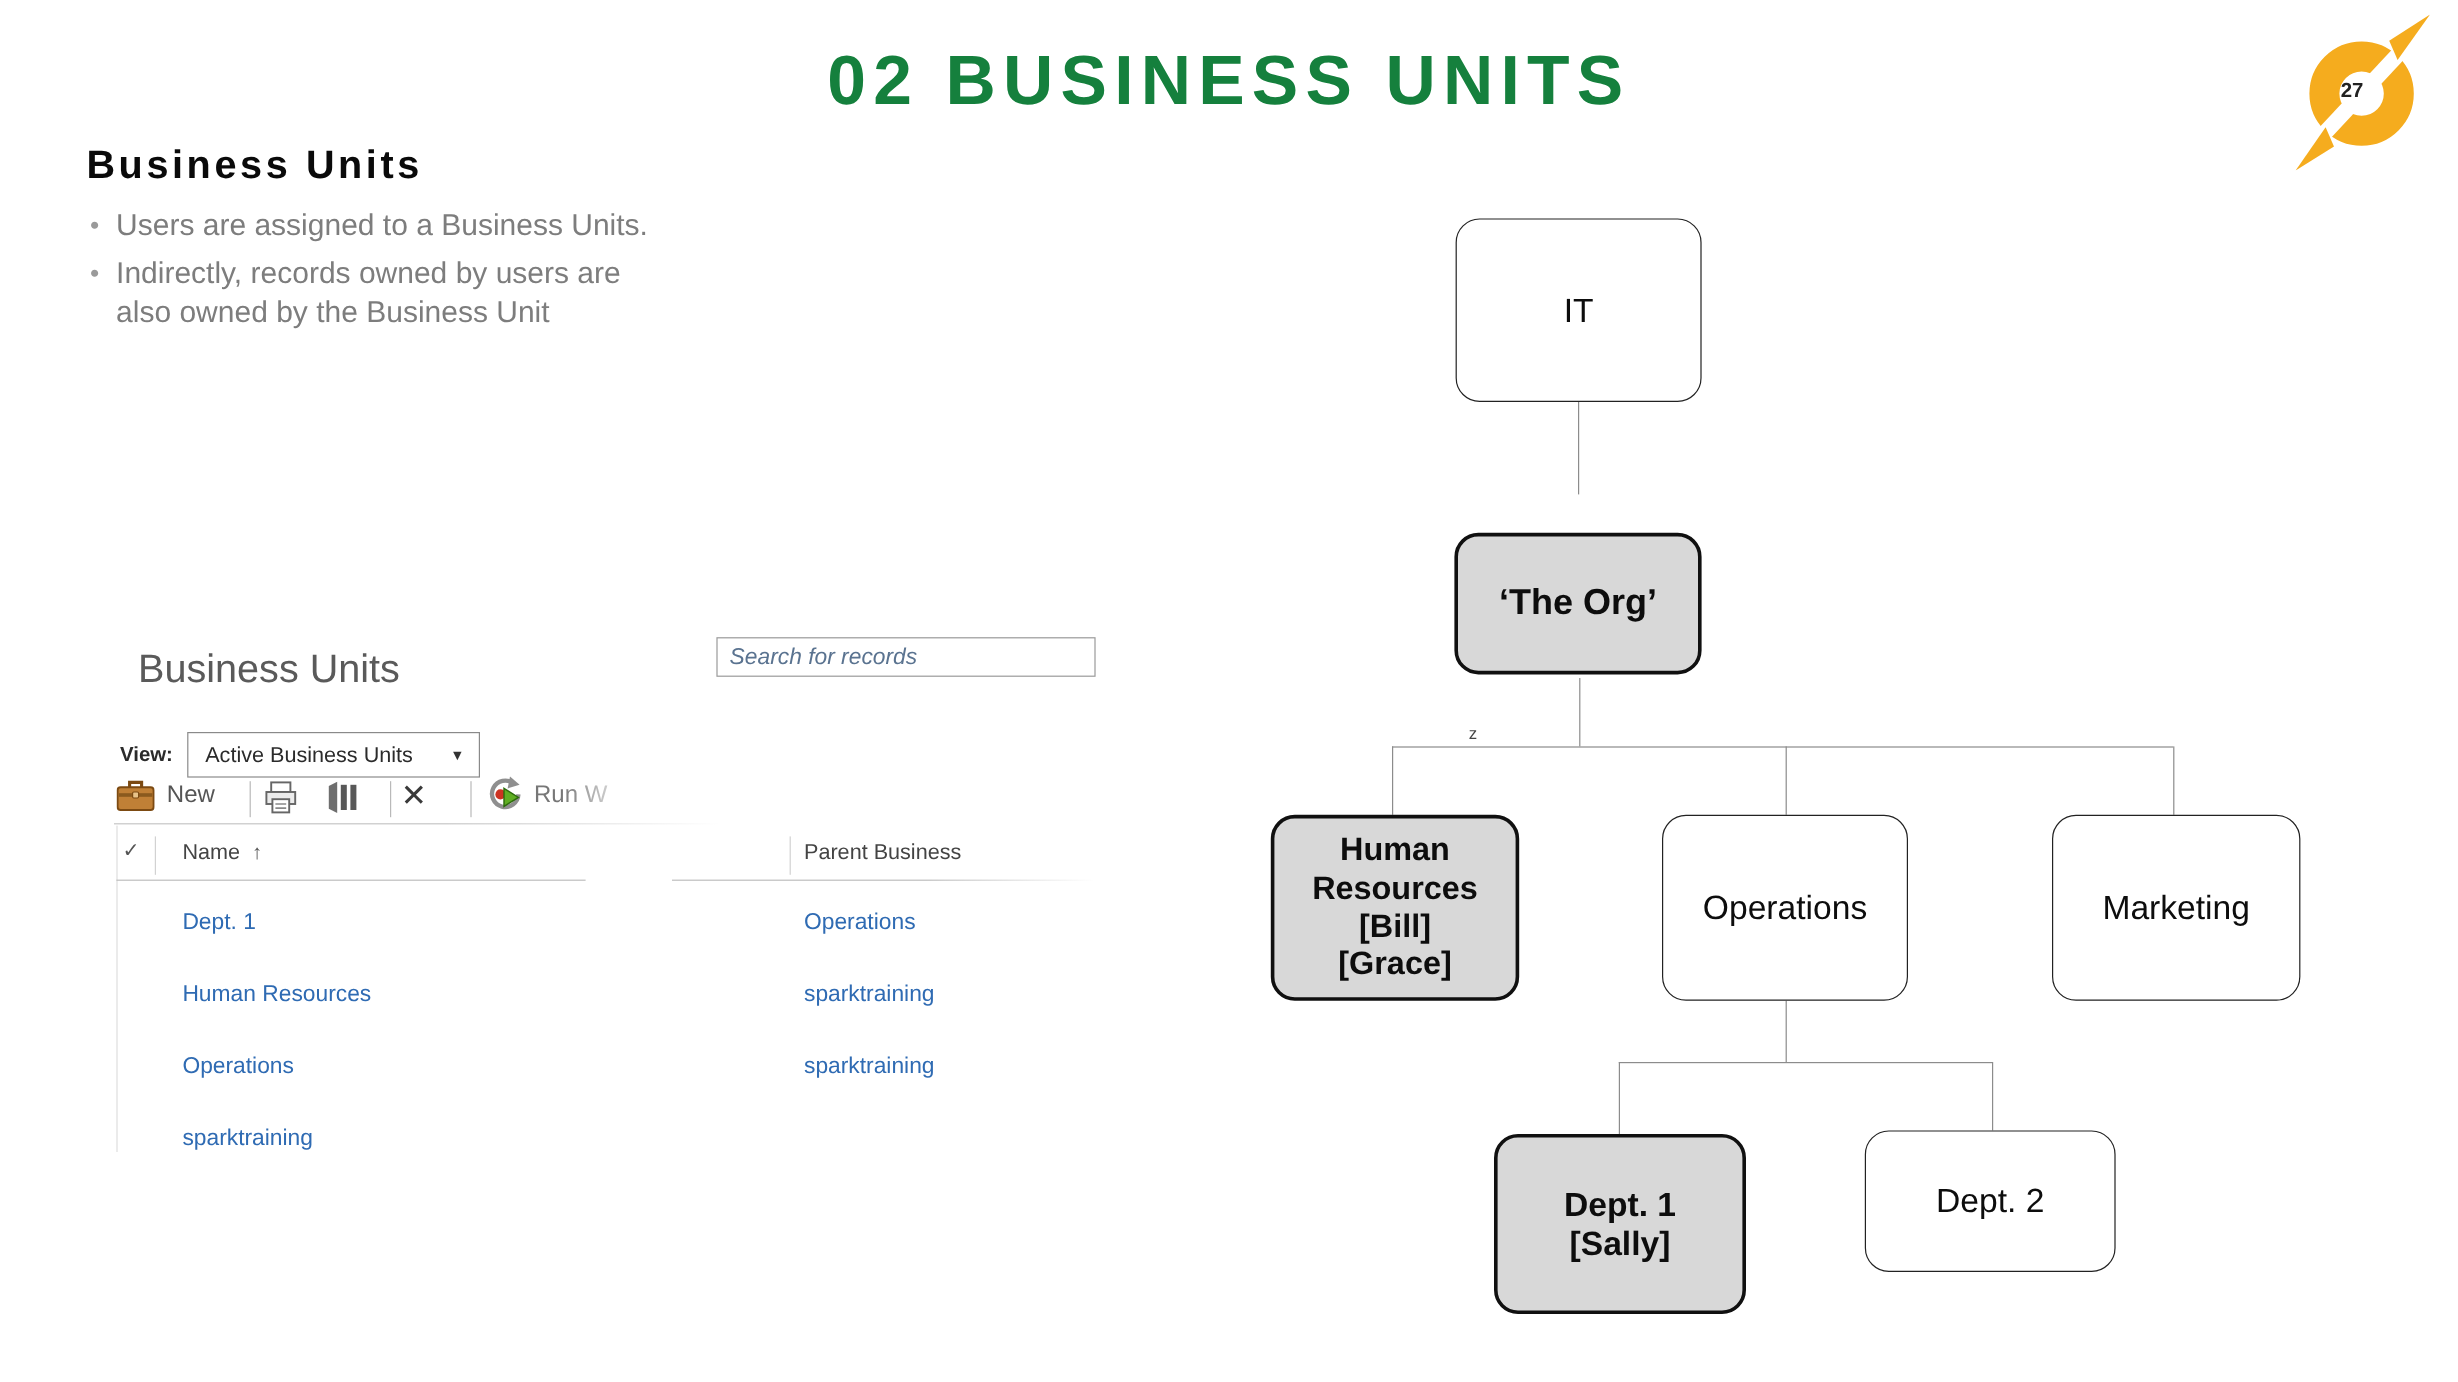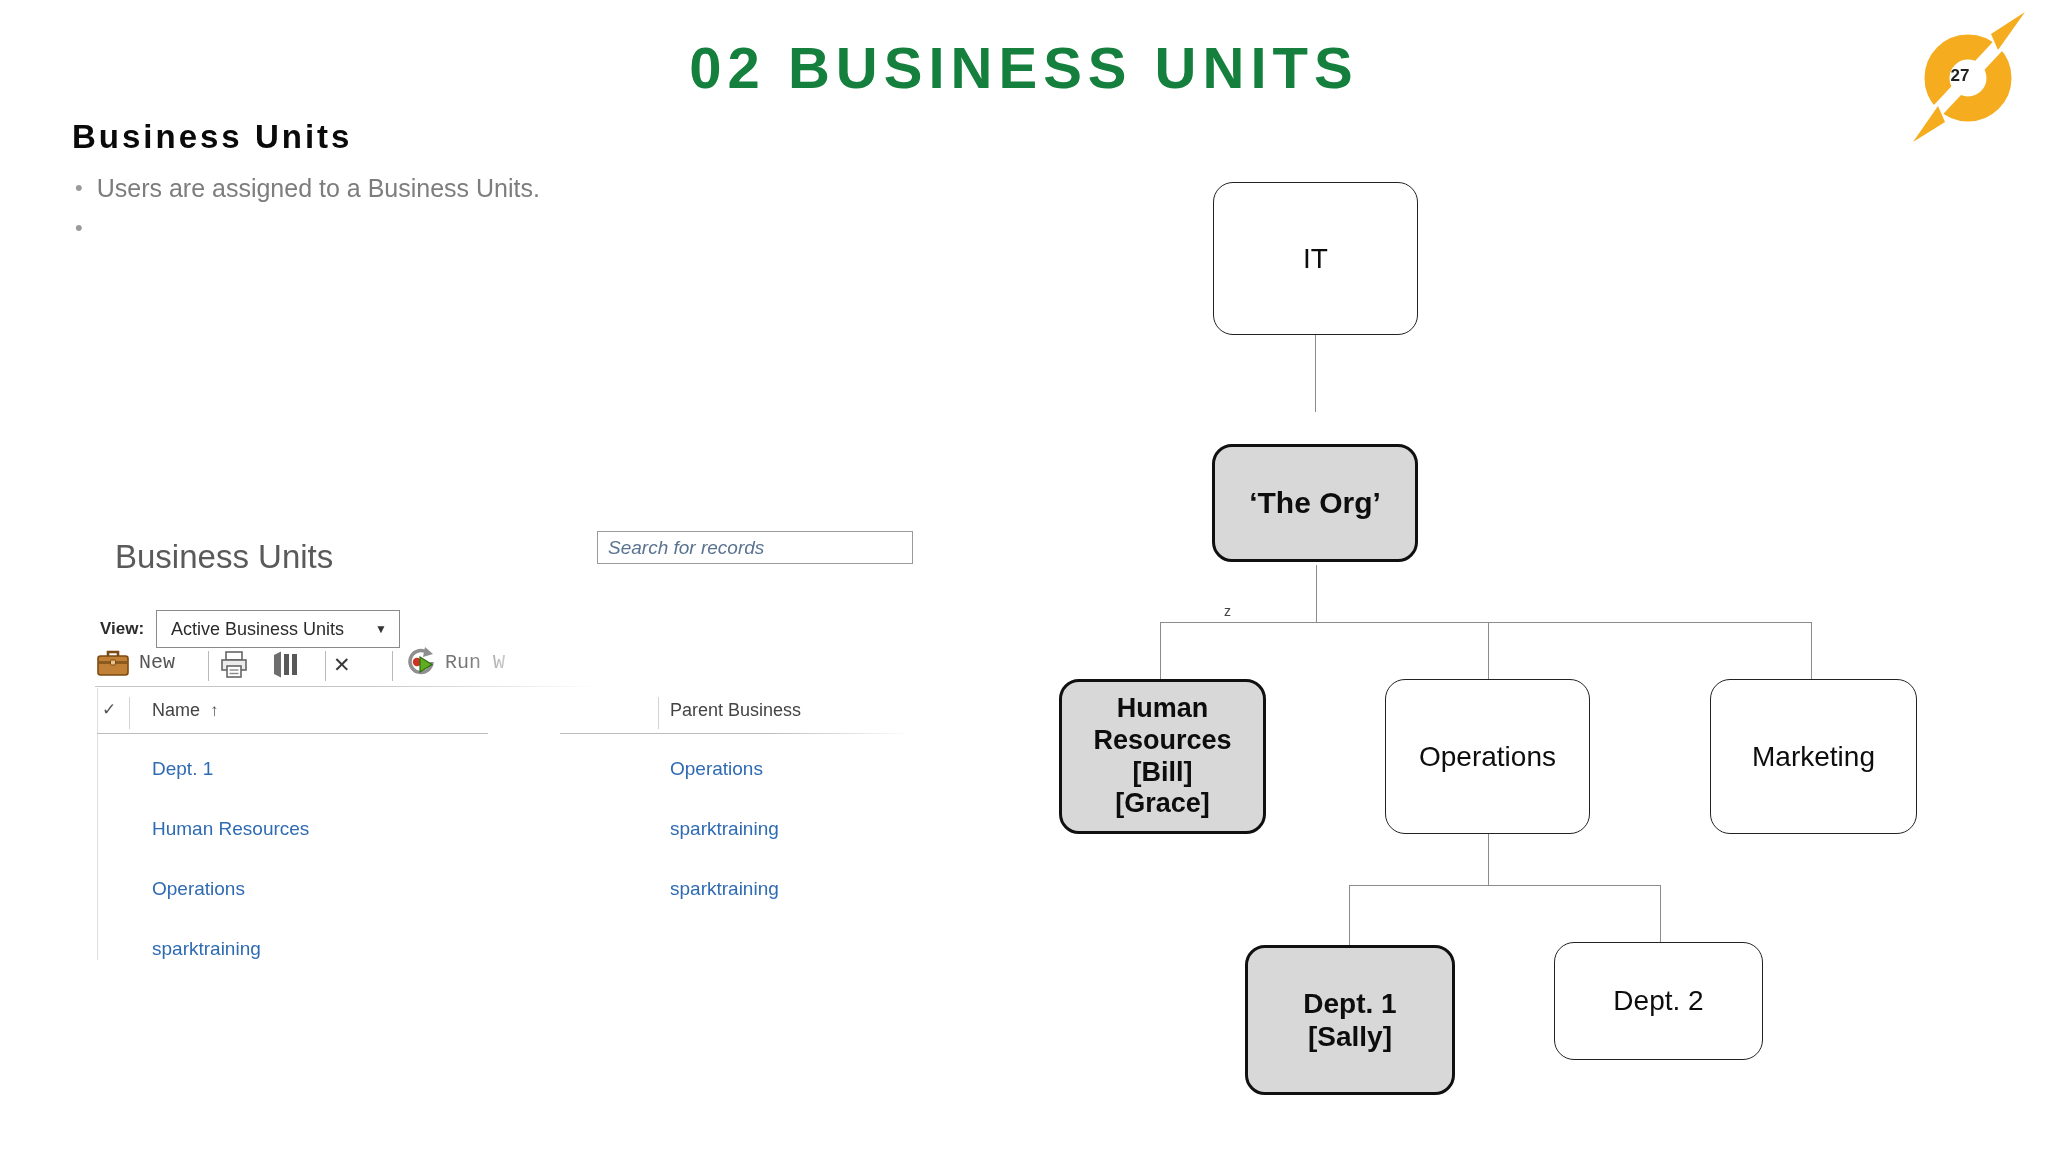--- a/index.html
+++ b/index.html
@@ -25,21 +25,21 @@
   .search-box{position:absolute;left:597px;top:531px;width:316px;height:33px;
               border:1px solid #9a9a9a;box-sizing:border-box;background:#fff;
               font-style:italic;font-size:19px;color:#5a7390;padding:0 0 0 10px;outline:none;
               font-family:"Liberation Sans","DejaVu Sans",sans-serif;}
   .search-box::placeholder{color:#5a7390;opacity:1;}
   .view-label{position:absolute;left:100px;top:619px;font-size:17px;font-weight:bold;color:#2b2b2b;}
   .view-dd{position:absolute;left:156px;top:610px;width:244px;height:38px;border:1px solid #8a8a8a;
            box-sizing:border-box;background:#fff;display:flex;align-items:center;cursor:default;}
   .view-dd .val{font-size:18px;color:#2b2b2b;margin-left:14px;flex:1;}
   .view-dd .arr{font-size:12px;color:#333;margin-right:12px;}
-  .tb-item{position:absolute;display:flex;align-items:center;font-family:Liberation Mono, monospace;}
+  .tb-item{position:absolute;display:flex;align-items:center;}
   .tb-new{left:97px;top:648px;}
   .tb-new .lbl{font-size:20px;color:#555;margin-left:10px;}
   .tb-sep{position:absolute;width:1px;height:30px;background:#b9b9b9;top:651px;}
   .sep1{left:208px;}.sep2{left:325px;}.sep3{left:392px;}
   .tb-print{left:220px;top:650px;}
   .tb-export{left:271px;top:650px;}
   .tb-del{left:334px;top:648px;font-size:26px;font-weight:bold;color:#3a3a3a;}
   .tb-run{left:404px;top:646px;}
   .tb-run .lbl{font-size:20px;color:#777;margin-left:9px;}
   .run-fade{position:absolute;left:468px;top:644px;width:110px;height:40px;
@@ -106,20 +106,22 @@
 
   <div class="heading">Business Units</div>
 
   <div class="bullets">
     <div class="bullet">
       <span class="dot">•</span>
       <span class="btext">Users are assigned to a Business Units.</span>
     </div>
     <div class="bullet">
       <span class="dot">•</span>
+      <span class="btext">Indirectly, records owned by users are
+also owned by the Business Unit</span>
     </div>
   </div>
 
   <div class="crm-title">Business Units</div>
 
   <input class="search-box" placeholder="Search for records" style="">
 
   <div class="view-label">View:</div>
   <div class="view-dd">
     <span class="val">Active Business Units</span>

